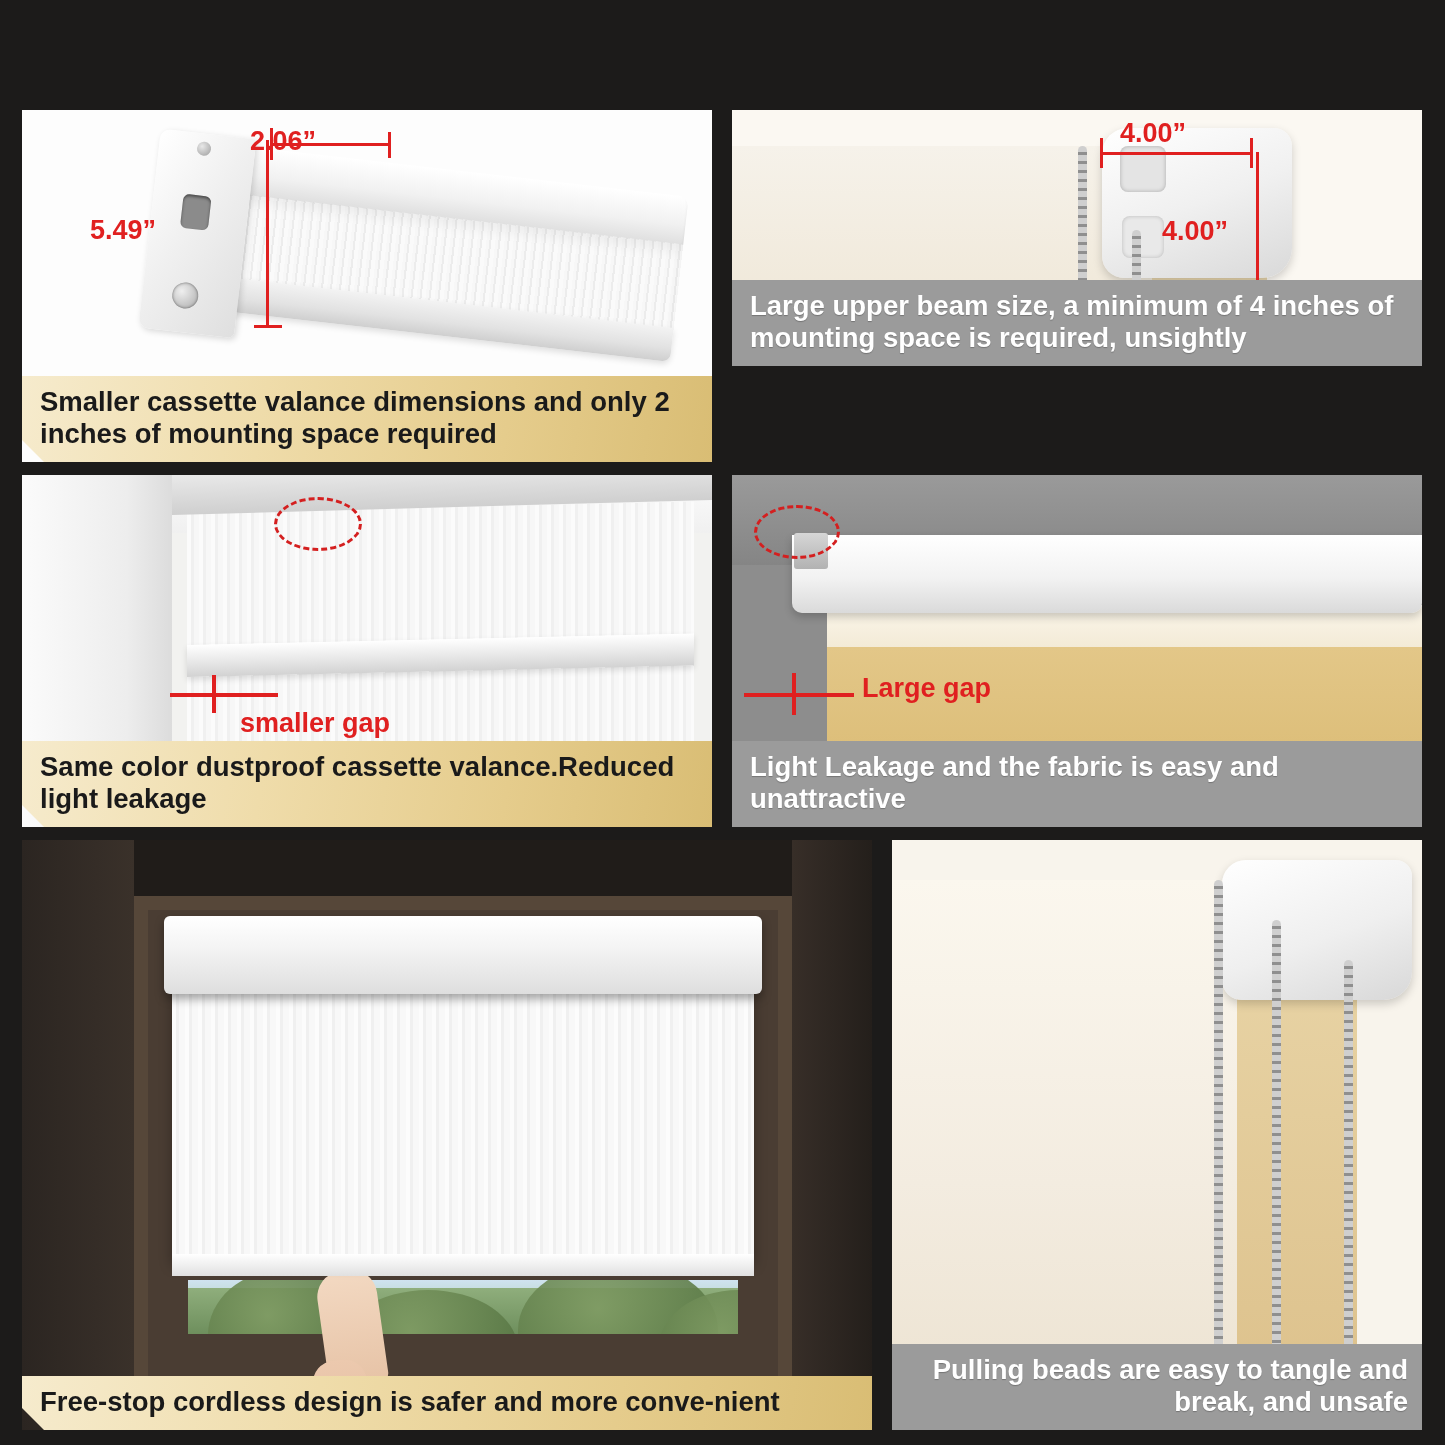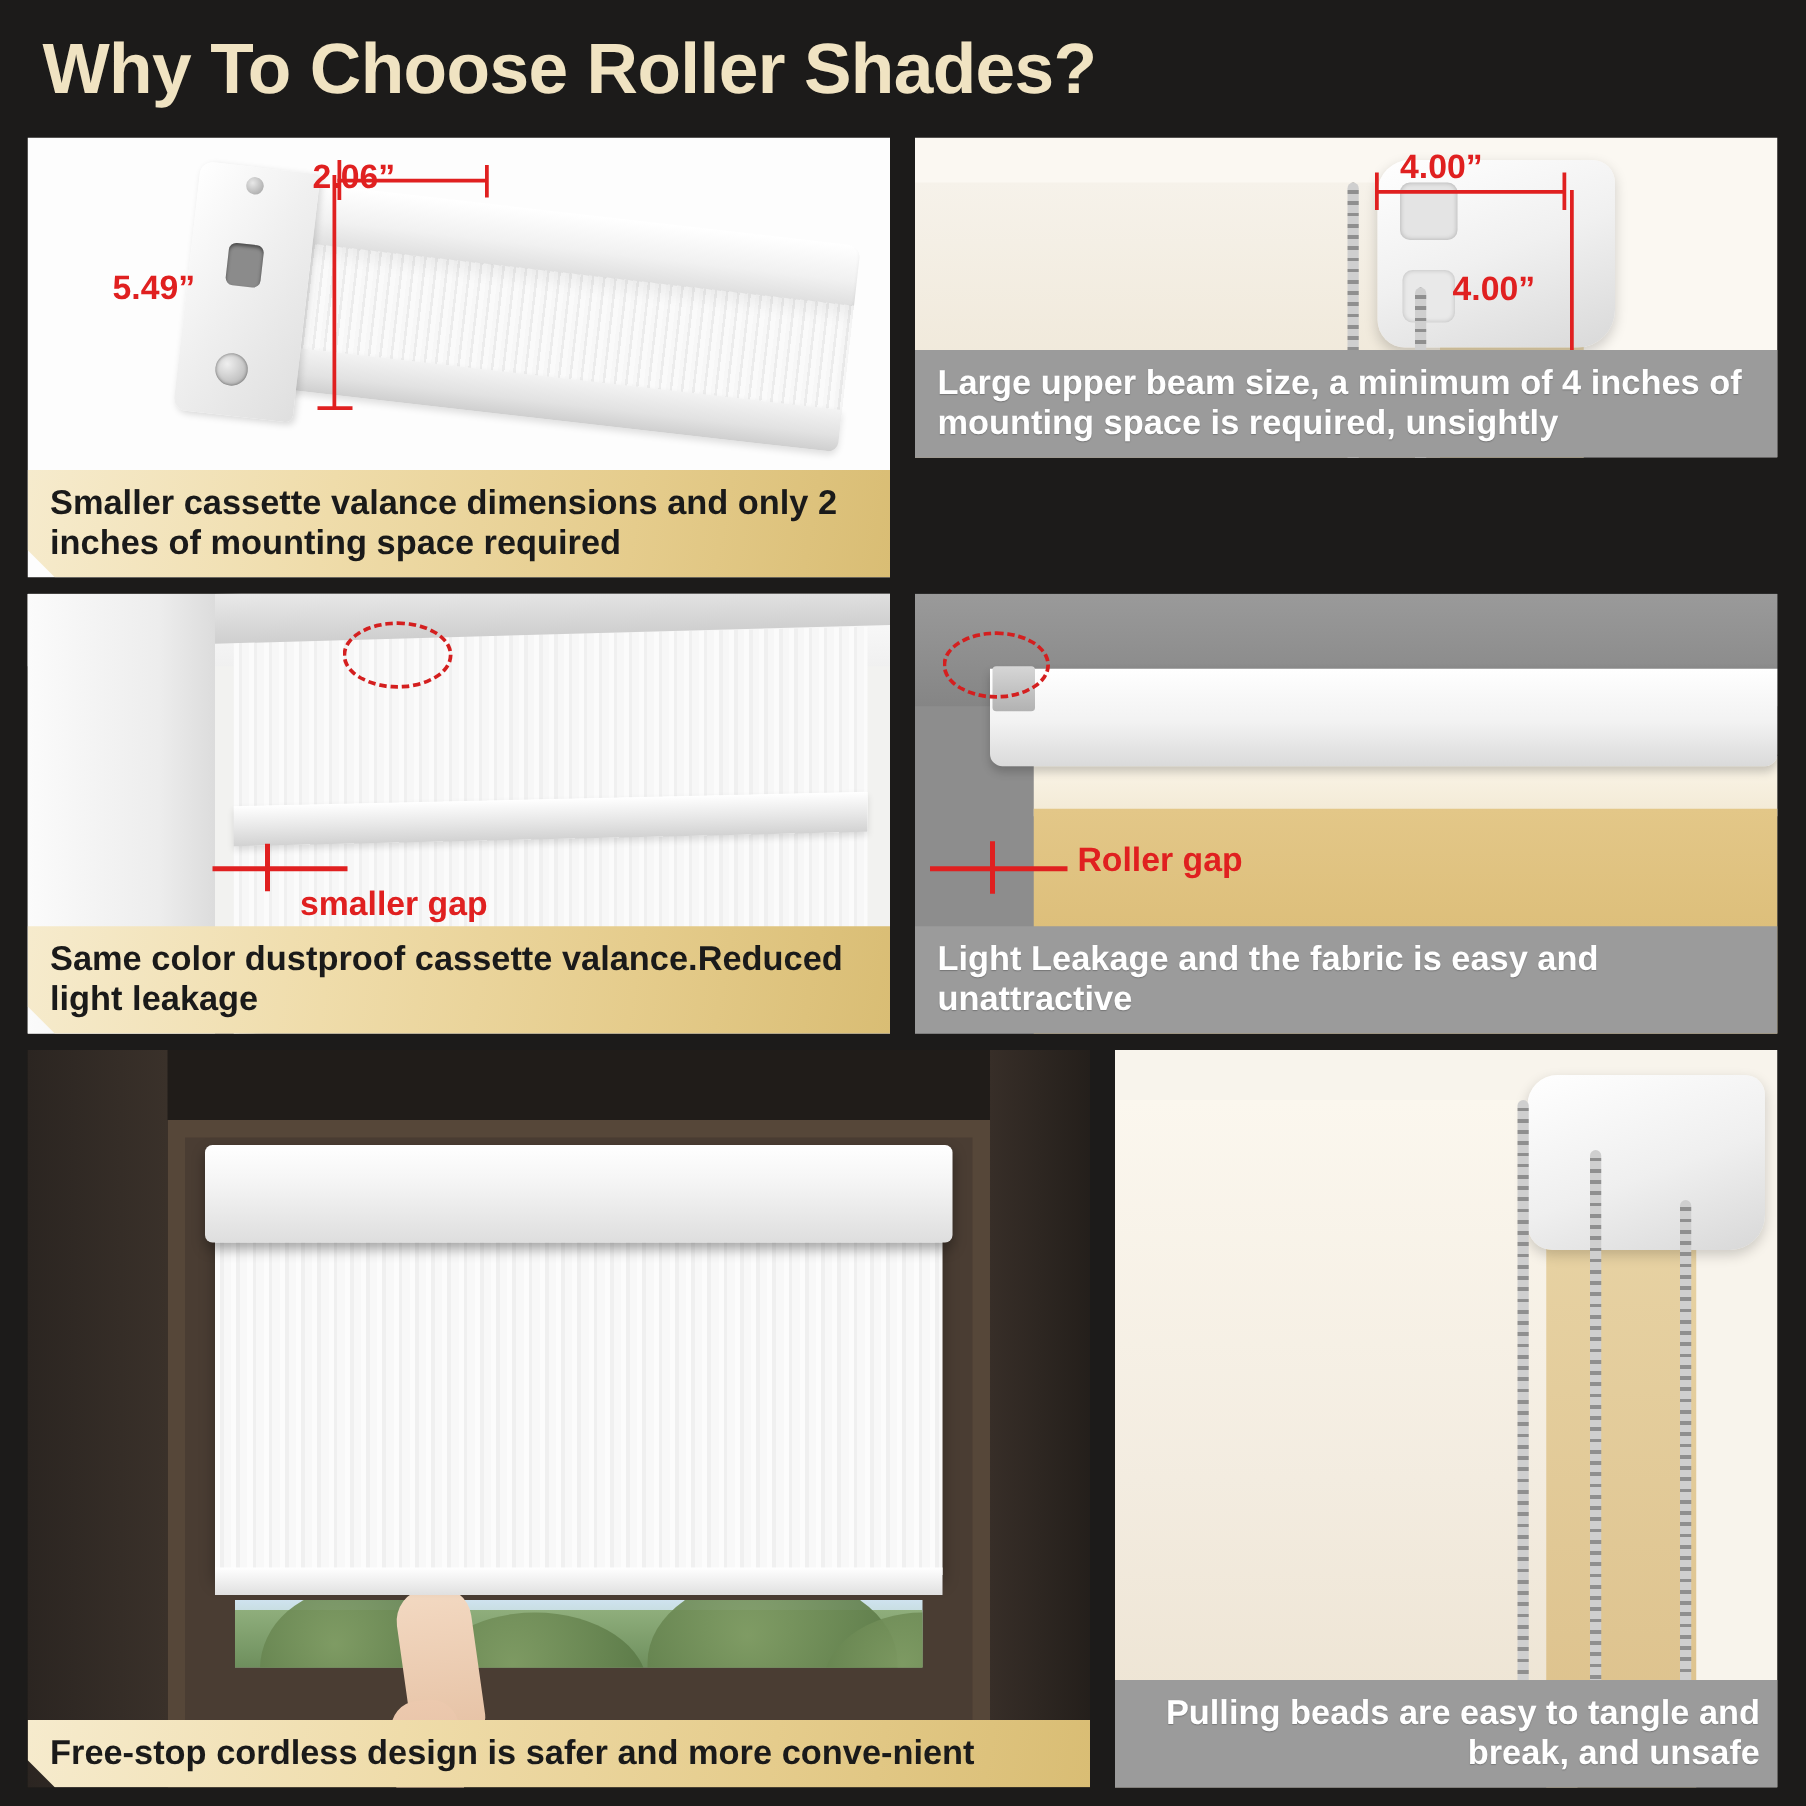--- a/index.html
+++ b/index.html
@@ -336,21 +336,20 @@
   .c6-fab-dark {
     position:absolute; left:345px; top:150px; width:120px; bottom:0;
     background: linear-gradient(180deg,#e7d2a3 0%, #dcc08a 100%);
   }
 </style>
 </head>
 <body>
 
 <div class="page">
 
-  <div class="title">Why To Choose Roller Shades?</div>
 
   <div class="grid">
 
     <div class="cell" style="left:0px; top:0px; width:690px; height:352px;">
       <div class="photo">
         <div class="c1-bg"></div>
         <div class="c1-valance">
           <div class="c1-top"></div>
           <div class="c1-face"></div>
           <div class="c1-lip"></div>
@@ -418,21 +417,21 @@
       <div class="photo">
         <div class="c4-bg"></div>
         <div class="c4-ceiling"></div>
         <div class="c4-fab-light"></div>
         <div class="c4-fab-dark"></div>
         <div class="c4-roller"></div>
         <div class="c4-bracket"></div>
         <div class="dashcircle" style="left:22px; top:30px; width:80px; height:48px;"></div>
         <div class="arrowline" style="left:12px; top:218px; width:110px; height:4px;"></div>
         <div class="arrowline" style="left:60px; top:198px; width:4px; height:42px;"></div>
-        <div class="dim-label" style="left:130px; top:198px;">Roller gap</div>
+        <div class="dim-label" style="left:130px; top:198px;">Large gap</div>
       </div>
       <div class="caption gray">Light Leakage and the fabric is easy and unattractive</div>
     </div>
 
     <div class="cell" style="left:0px; top:730px; width:850px; height:590px;">
       <div class="photo">
         <div class="c5-bg"></div>
         <div class="c5-wall-l"></div>
         <div class="c5-wall-r"></div>
         <div class="c5-frame"></div>

